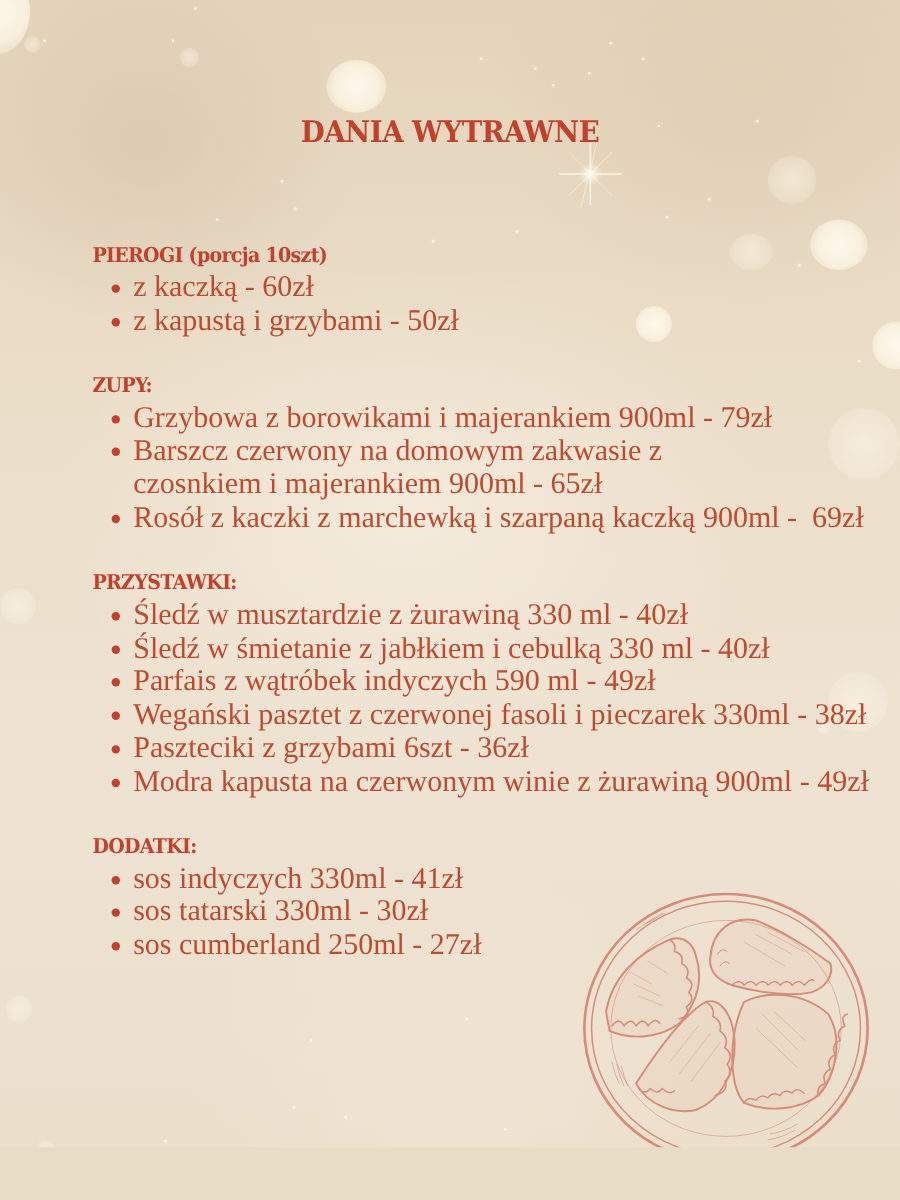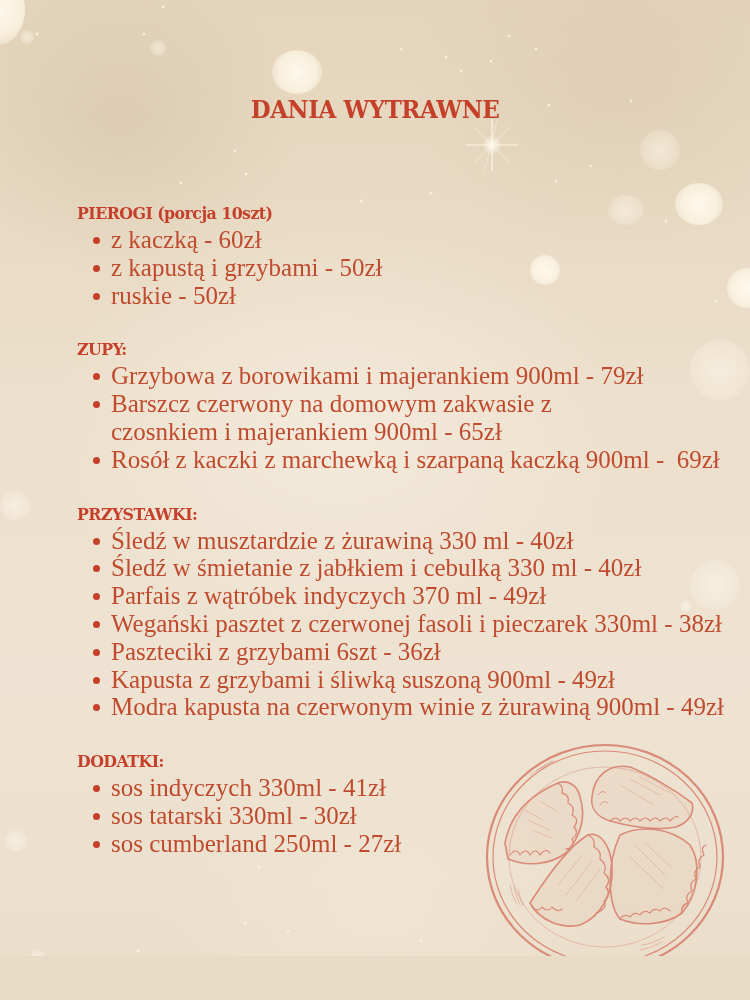--- a/index.html
+++ b/index.html
@@ -178,42 +178,40 @@
 
   <h1 class="title" style="margin:0;">DANIA WYTRAWNE</h1>
 
   <div class="menu">
 
     <section class="section">
       <div class="section-title">PIEROGI (porcja 10szt)</div>
       <ul class="items">
         <li><span class="bullet"></span><span>z kaczką - 60zł</span></li>
         <li><span class="bullet"></span><span>z kapustą i grzybami - 50zł</span></li>
-        <li><span class="bullet"></span><span>ruskie - 50zł</span></li>
       </ul>
     </section>
 
     <section class="section">
       <div class="section-title">ZUPY:</div>
       <ul class="items" style="width:560px;">
         <li><span class="bullet"></span><span>Grzybowa z borowikami i majerankiem 900ml - 79zł</span></li>
         <li><span class="bullet"></span><span>Barszcz czerwony na domowym zakwasie z czosnkiem i majerankiem 900ml - 65zł</span></li>
         <li style="white-space:pre;"><span class="bullet"></span><span>Rosół z kaczki z marchewką i szarpaną kaczką 900ml -  69zł</span></li>
       </ul>
     </section>
 
     <section class="section">
       <div class="section-title">PRZYSTAWKI:</div>
       <ul class="items">
         <li><span class="bullet"></span><span>Śledź w musztardzie z żurawiną 330 ml - 40zł</span></li>
         <li><span class="bullet"></span><span>Śledź w śmietanie z jabłkiem i cebulką 330 ml - 40zł</span></li>
-        <li><span class="bullet"></span><span>Parfais z wątróbek indyczych 370 ml - 49zł</span></li>
+        <li><span class="bullet"></span><span>Parfais z wątróbek indyczych 590 ml - 49zł</span></li>
         <li><span class="bullet"></span><span>Wegański pasztet z czerwonej fasoli i pieczarek 330ml - 38zł</span></li>
         <li><span class="bullet"></span><span>Paszteciki z grzybami 6szt - 36zł</span></li>
-        <li><span class="bullet"></span><span>Kapusta z grzybami i śliwką suszoną 900ml - 49zł</span></li>
         <li><span class="bullet"></span><span>Modra kapusta na czerwonym winie z żurawiną 900ml - 49zł</span></li>
       </ul>
     </section>
 
     <section class="section">
       <div class="section-title">DODATKI:</div>
       <ul class="items">
         <li><span class="bullet"></span><span>sos indyczych 330ml - 41zł</span></li>
         <li><span class="bullet"></span><span>sos tatarski 330ml - 30zł</span></li>
         <li><span class="bullet"></span><span>sos cumberland 250ml - 27zł</span></li>

